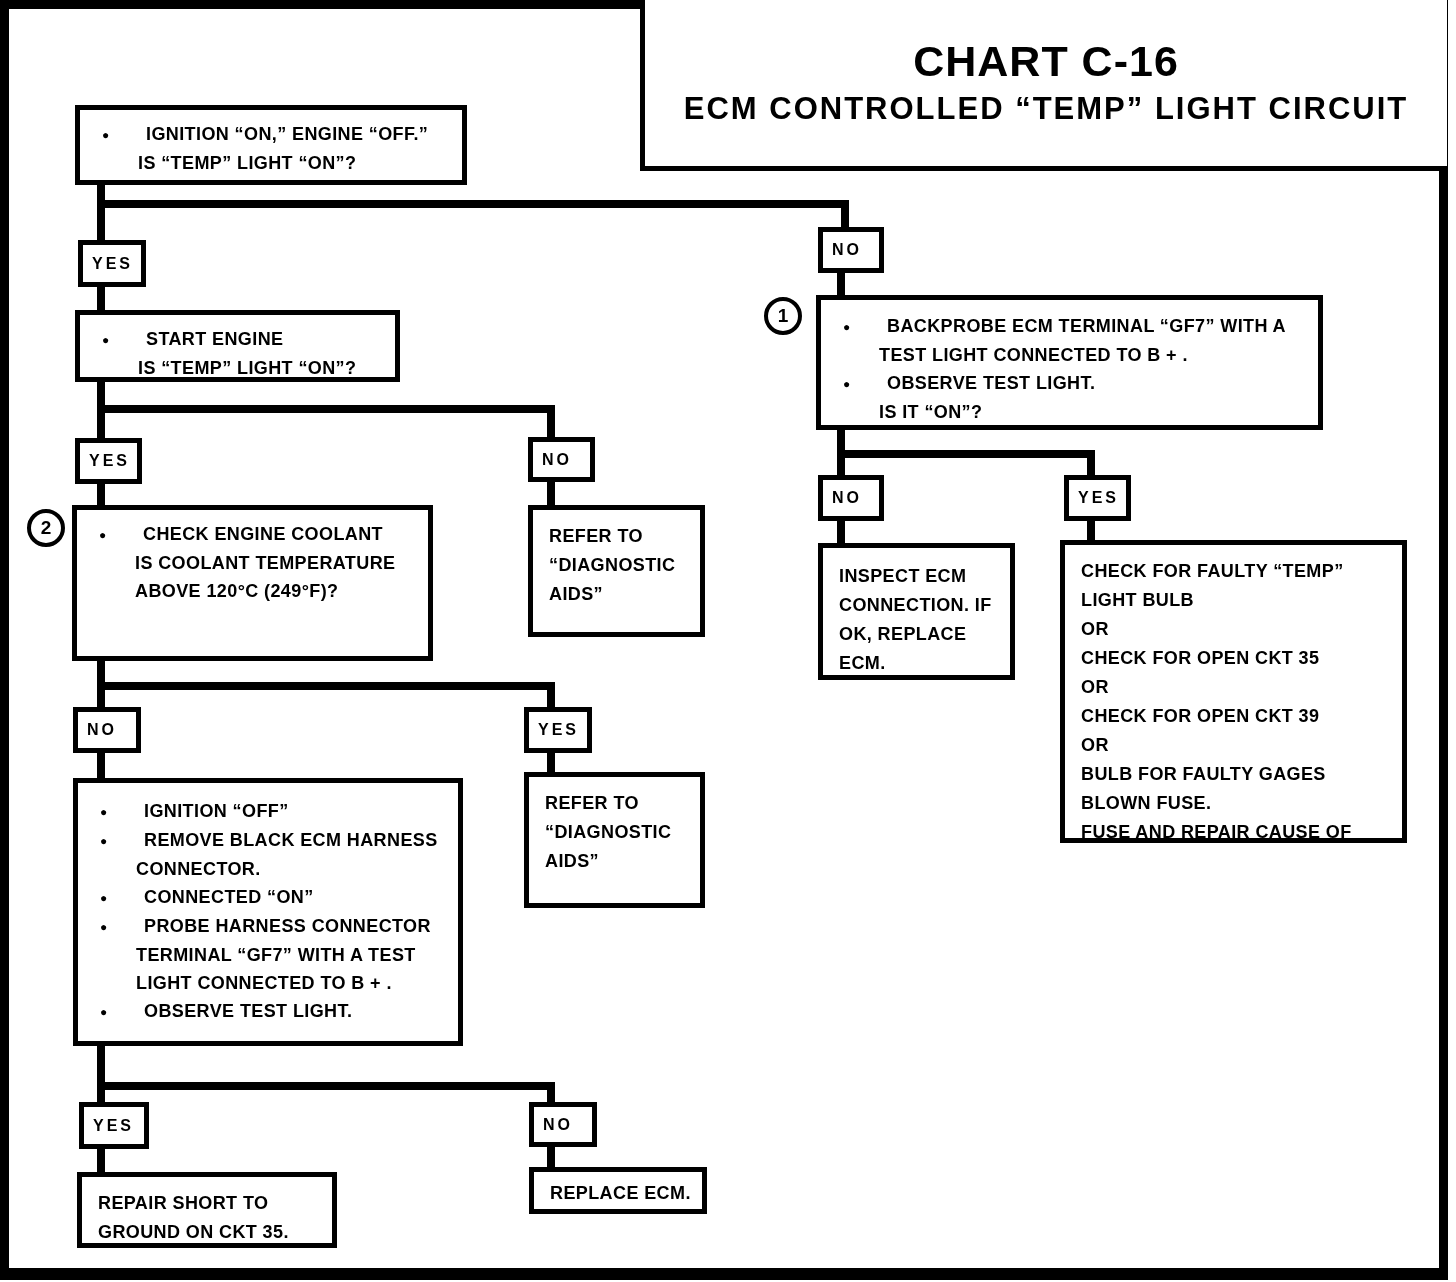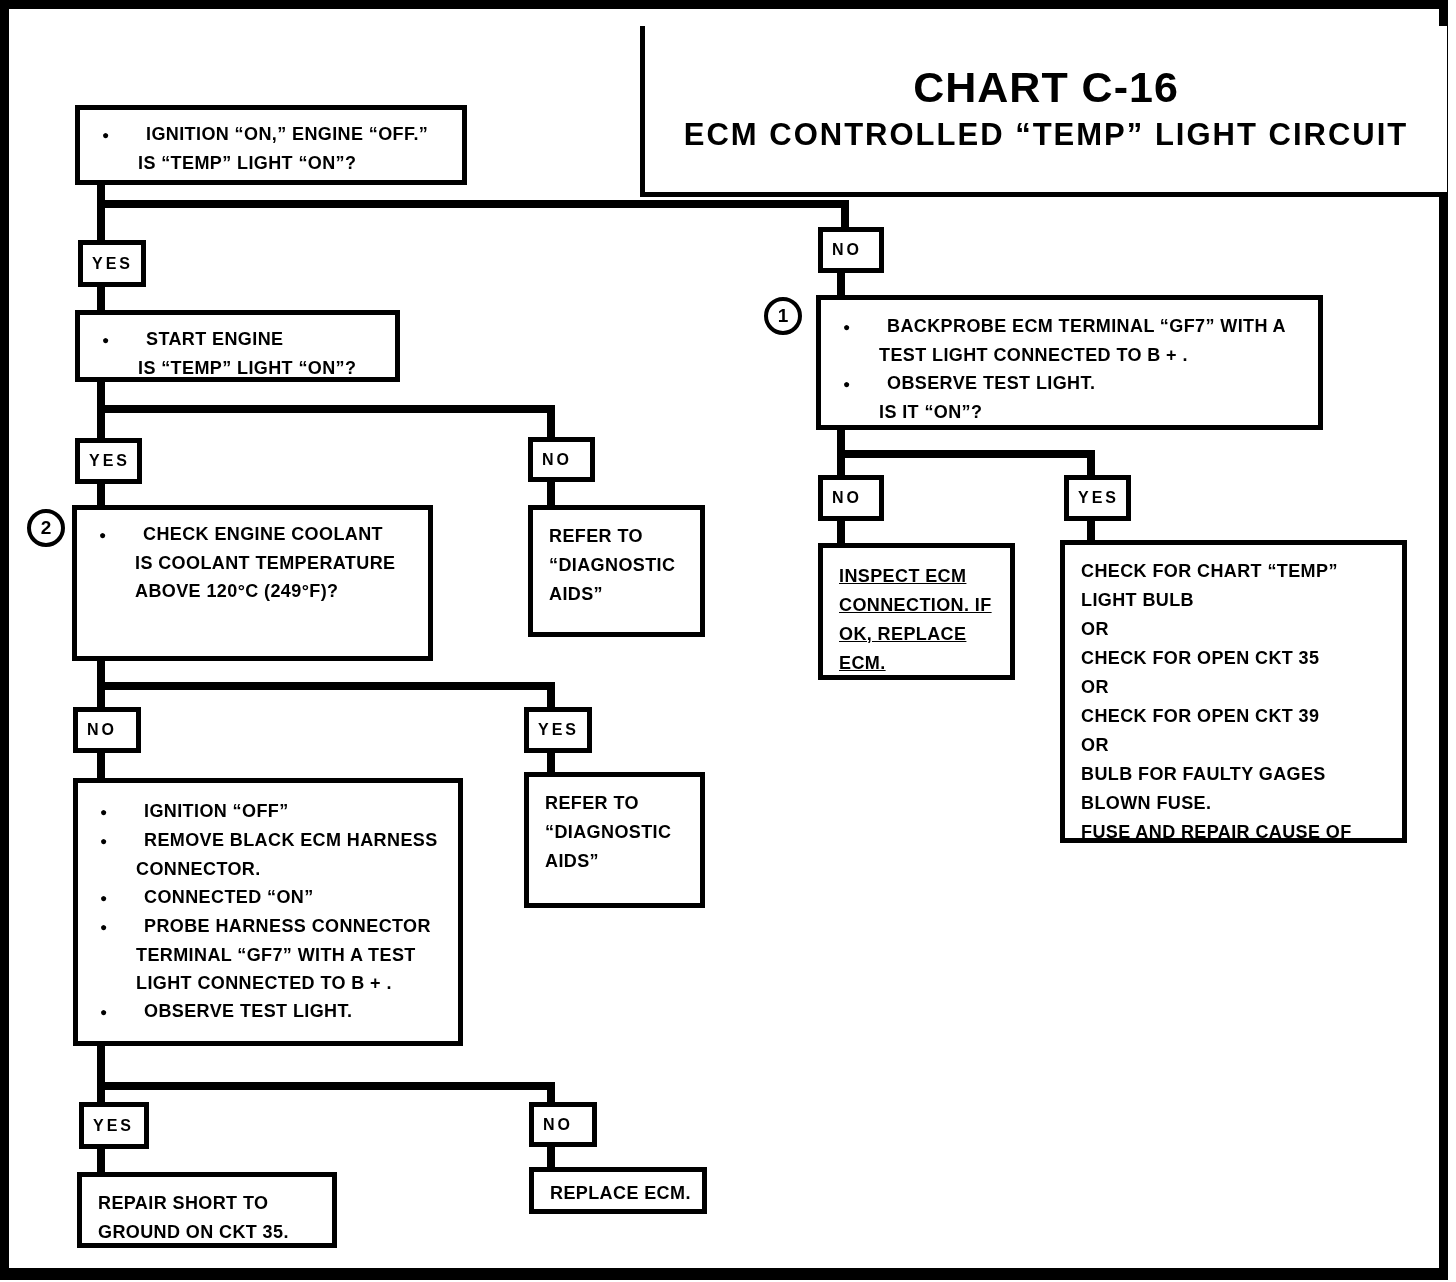--- a/index.html
+++ b/index.html
@@ -23,21 +23,21 @@
   .cont{padding-left:44px;}
   .plain{padding-left:2px;}
   .circle{
     position:absolute;width:38px;height:38px;border:4px solid #000;border-radius:50%;
     background:#fff;box-sizing:border-box;display:flex;align-items:center;justify-content:center;
     font-size:19px;
   }
   .titlebox{
     position:absolute;left:640px;top:0;width:807px;height:171px;background:#fff;
     border-left:5px solid #000;border-bottom:5px solid #000;box-sizing:border-box;
-    display:flex;flex-direction:column;align-items:center;justify-content:center;margin-top:26px;
+    display:flex;flex-direction:column;align-items:center;justify-content:center;
   }
   .title1{font-size:43px;letter-spacing:1px;line-height:52px;}
   .title2{font-size:31px;letter-spacing:2px;line-height:44px;}
   .rt{line-height:29px;}
 </style>
 </head>
 <body>
 
 <div class="stage">
 
@@ -193,32 +193,32 @@
     <div class="line brow">
         <span class="bmark">●</span>
         <span>OBSERVE TEST LIGHT.</span>
       </div>
     <div class="line cont">IS IT “ON”?</div>
   </div>
 
   <div class="lbl" style="left:818px;top:475px;width:66px;height:46px;">
       <span>NO</span>
     </div>
-  <div class="box" style="left:818px;top:543px;width:197px;height:137px;padding-top:14px;text-decoration:underline;">
+  <div class="box" style="left:818px;top:543px;width:197px;height:137px;padding-top:14px;">
     <div class="line plain rt">INSPECT ECM</div>
     <div class="line plain rt">CONNECTION. IF</div>
     <div class="line plain rt">OK, REPLACE</div>
     <div class="line plain rt">ECM.</div>
   </div>
 
   <div class="lbl" style="left:1064px;top:475px;width:67px;height:46px;">
       <span>YES</span>
     </div>
   <div class="box" style="left:1060px;top:540px;width:347px;height:303px;padding-top:12px;">
-    <div class="line plain rt">CHECK FOR CHART “TEMP”</div>
+    <div class="line plain rt">CHECK FOR FAULTY “TEMP”</div>
     <div class="line plain rt">LIGHT BULB</div>
     <div class="line plain rt">OR</div>
     <div class="line plain rt">CHECK FOR OPEN CKT 35</div>
     <div class="line plain rt">OR</div>
     <div class="line plain rt">CHECK FOR OPEN CKT 39</div>
     <div class="line plain rt">OR</div>
     <div class="line plain rt">BULB FOR FAULTY GAGES</div>
     <div class="line plain rt">BLOWN FUSE.</div>
     <div class="line plain rt">FUSE AND REPAIR CAUSE OF</div>
   </div>

